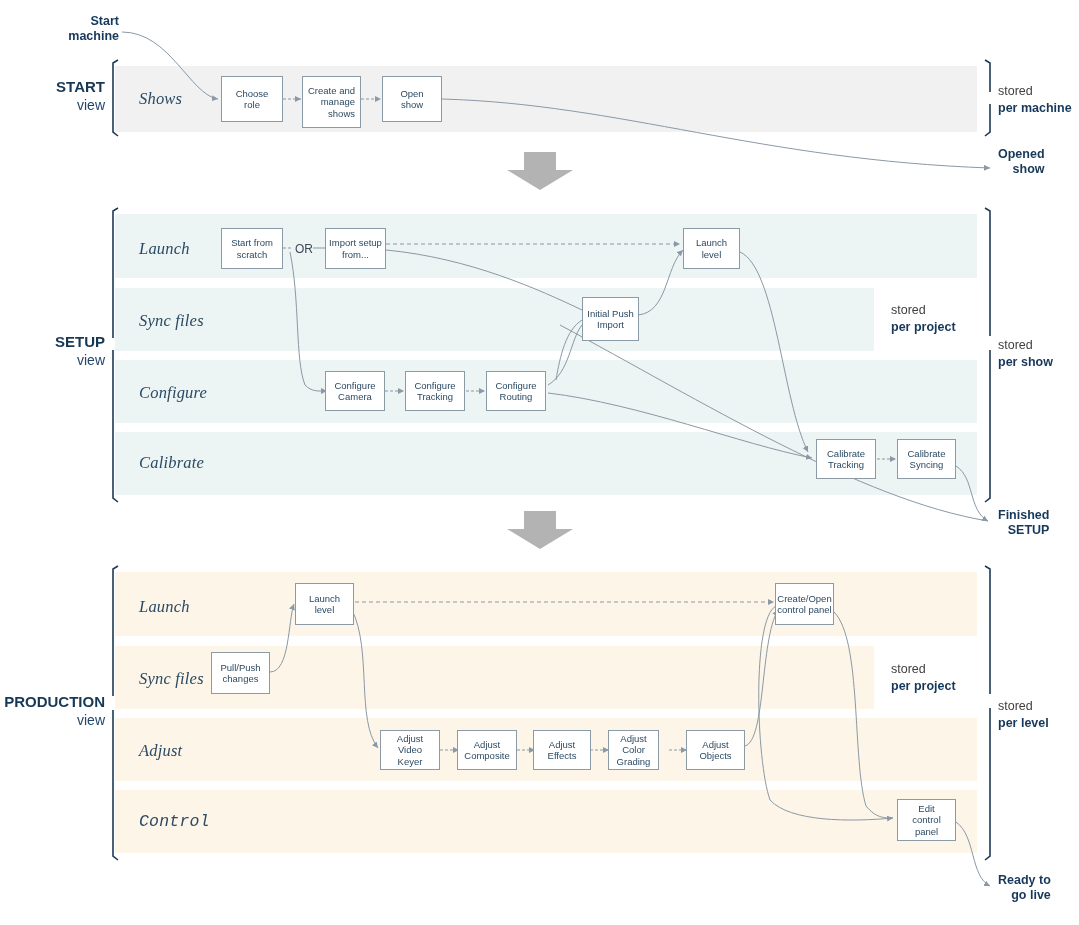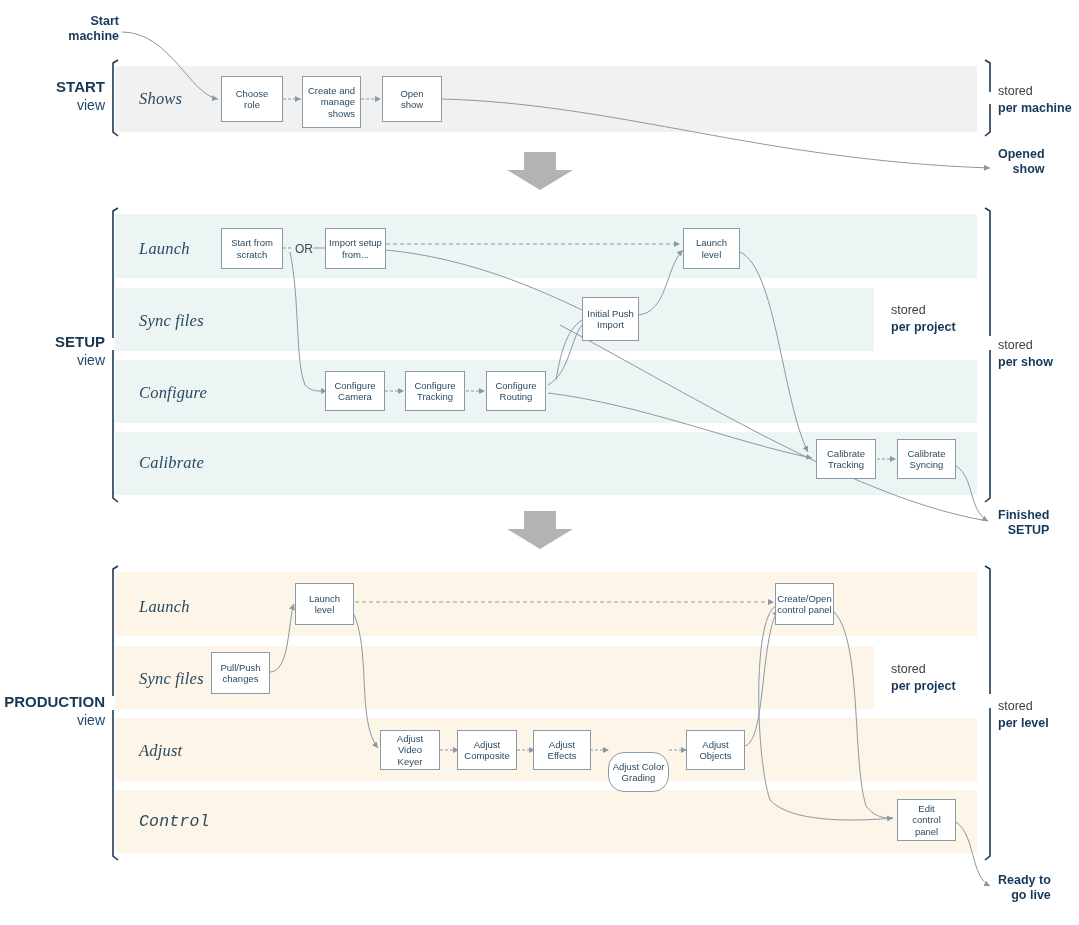--- a/index.html
+++ b/index.html
@@ -300,21 +300,21 @@
       <span>Adjust</span>
       <span>Composite</span>
     </div>
   </div>
   <div class="nodebox" style="left:533px;top:730px;width:58px;height:40px;">
     <div>
       <span>Adjust</span>
       <span>Effects</span>
     </div>
   </div>
-  <div class="nodebox" style="left:608px;top:752px;width:61px;height:40px;border-radius:16px;">
+  <div class="nodebox" style="left:608px;top:730px;width:51px;height:40px;">
     <div>
       <span>Adjust Color</span>
       <span>Grading</span>
     </div>
   </div>
   <div class="nodebox" style="left:686px;top:730px;width:59px;height:40px;">
     <div>
       <span>Adjust</span>
       <span>Objects</span>
     </div>

